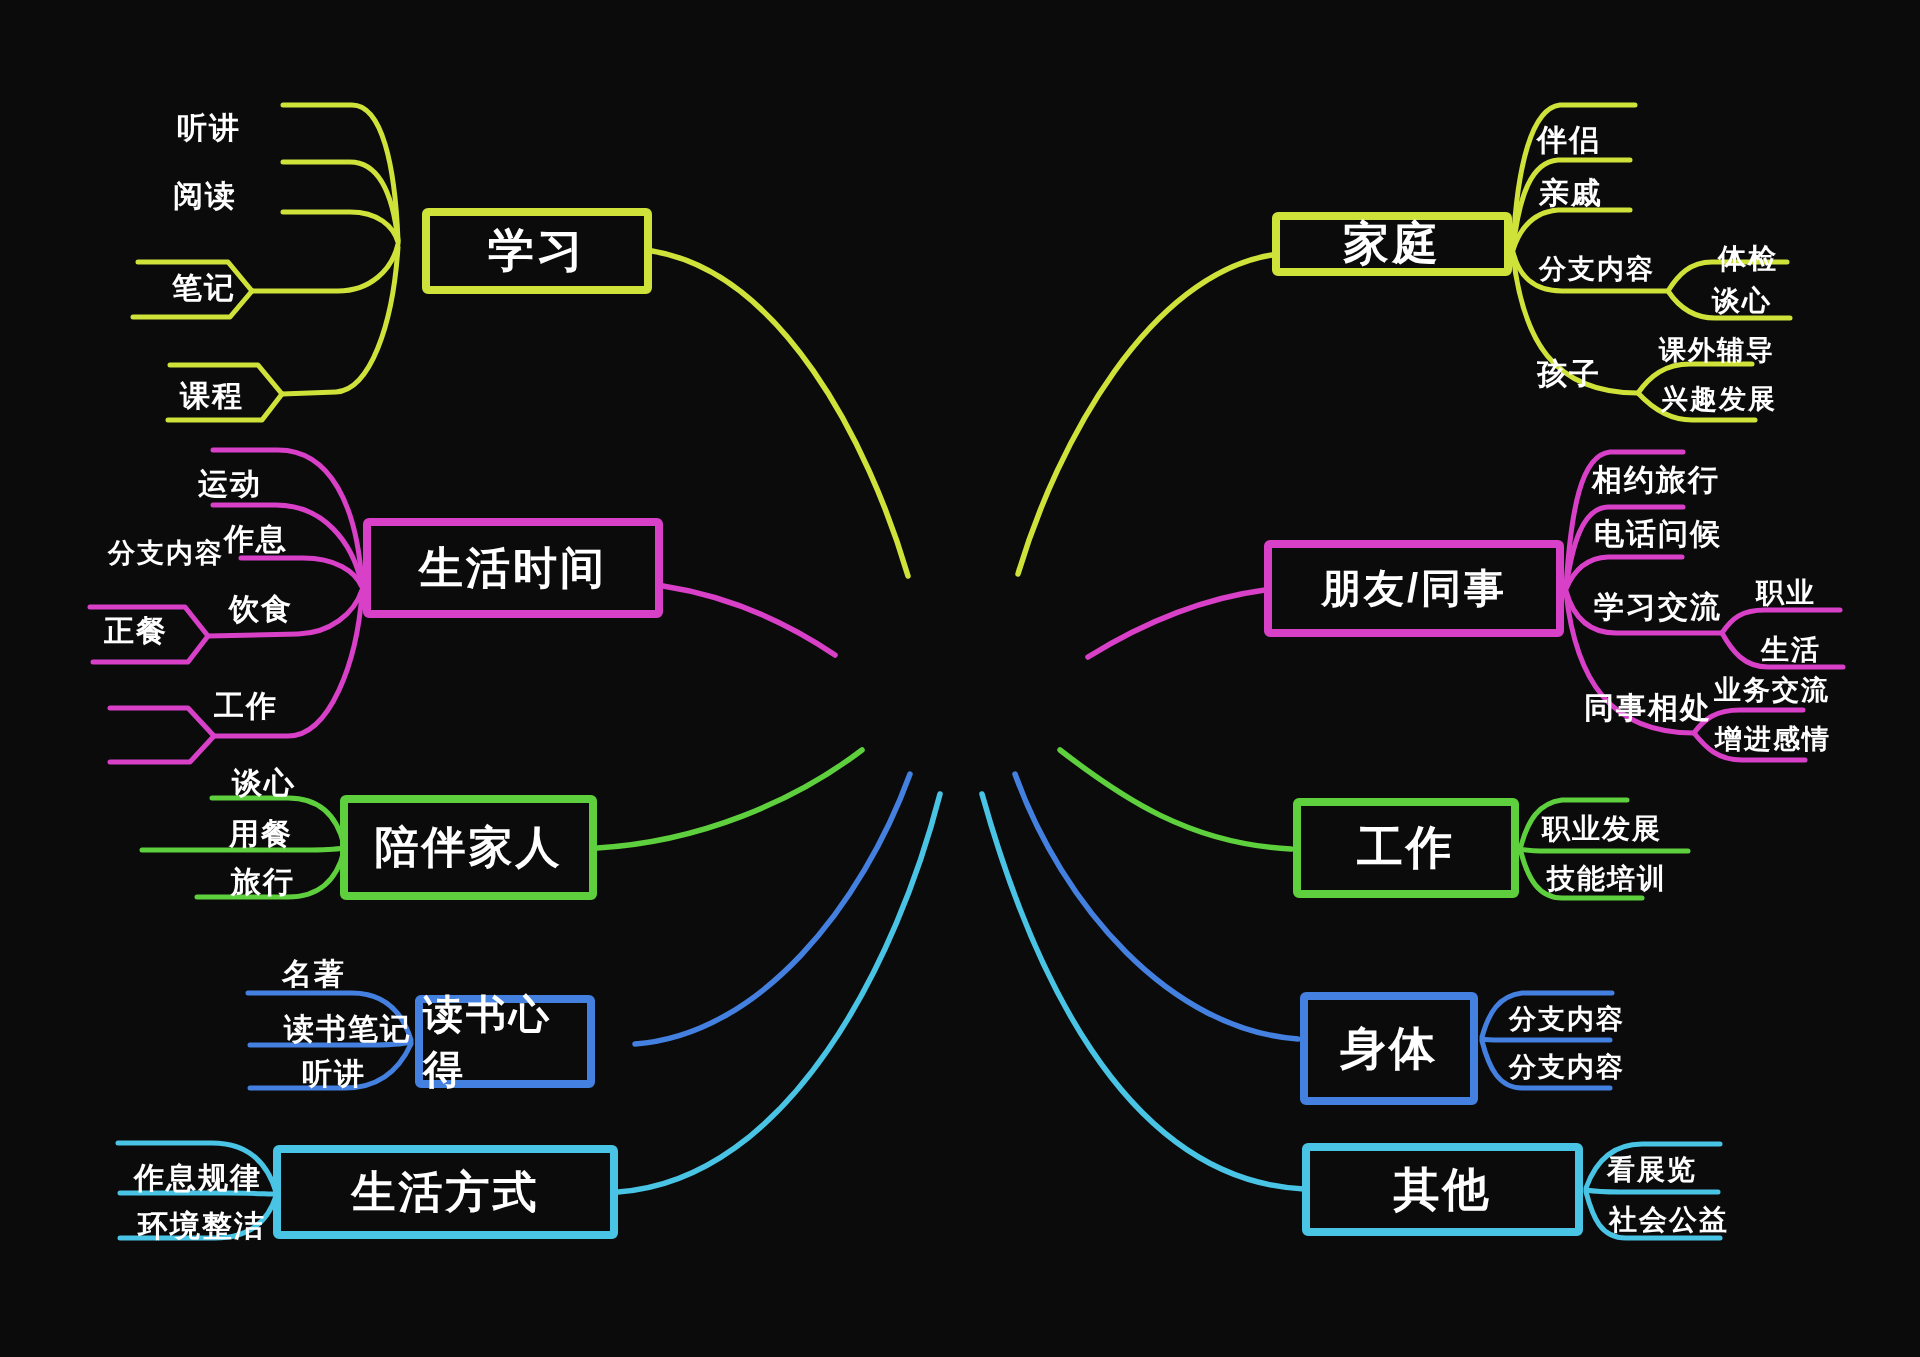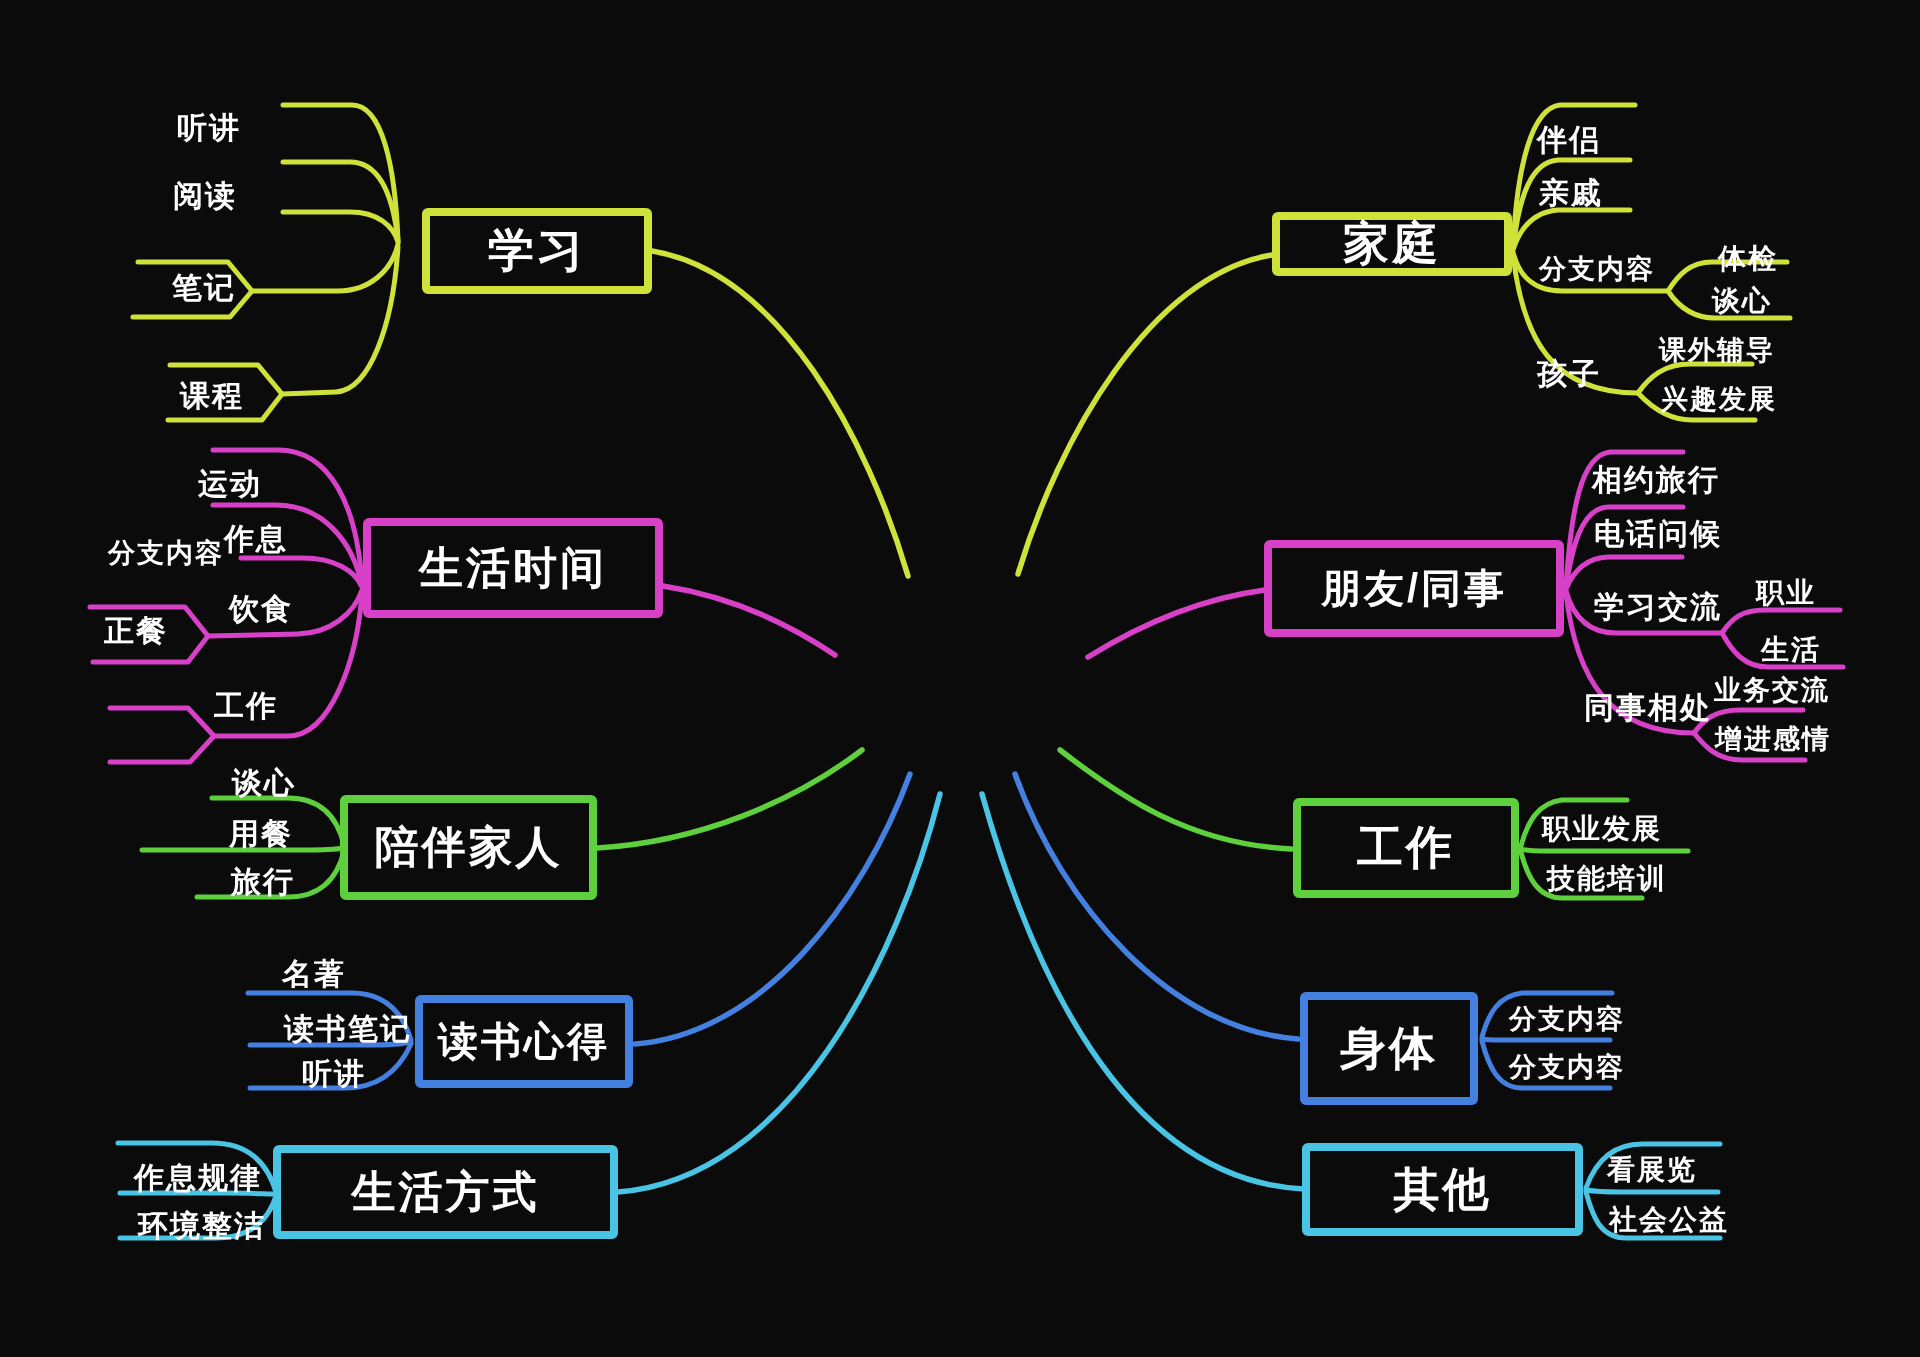--- a/index.html
+++ b/index.html
@@ -116,21 +116,21 @@
 
   <div class="node-box b-yellow" style="left:422px;top:208px;width:230px;height:86px;font-size:46px;">
       <span>学习</span>
     </div>
   <div class="node-box b-magenta" style="left:363px;top:518px;width:300px;height:100px;">
       <span>生活时间</span>
     </div>
   <div class="node-box b-green" style="left:340px;top:795px;width:257px;height:105px;">
       <span>陪伴家人</span>
     </div>
-  <div class="node-box b-blue" style="left:415px;top:995px;width:218px;height:93px;font-size:40px;">
+  <div class="node-box b-blue" style="left:415px;top:995px;width:180px;height:93px;font-size:40px;">
       <span>读书心得</span>
     </div>
   <div class="node-box b-cyan" style="left:273px;top:1145px;width:345px;height:94px;">
       <span>生活方式</span>
     </div>
   <div class="node-box b-yellow" style="left:1272px;top:212px;width:240px;height:64px;font-size:46px;">
       <span>家庭</span>
     </div>
   <div class="node-box b-magenta" style="left:1264px;top:540px;width:300px;height:97px;font-size:40px;">
       <span>朋友/同事</span>

